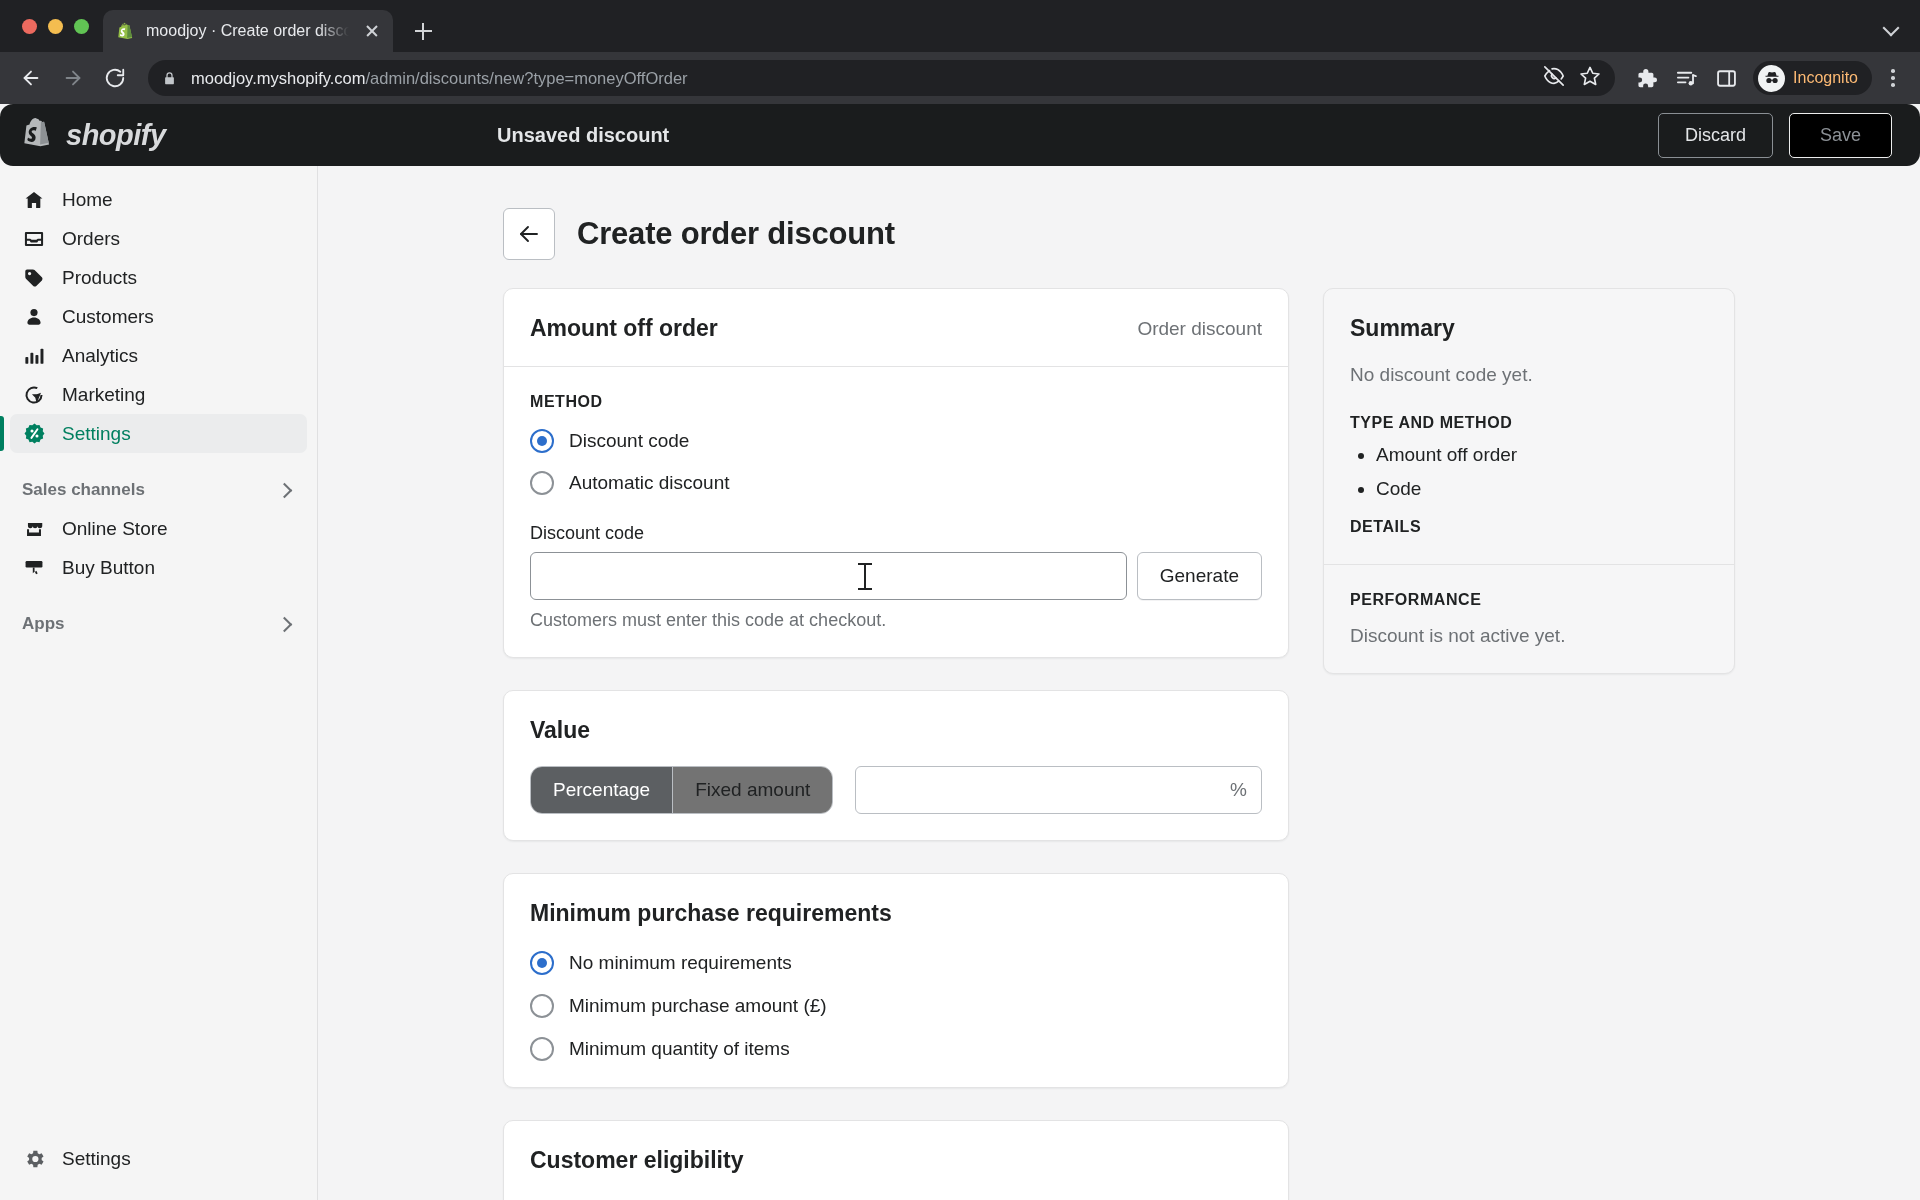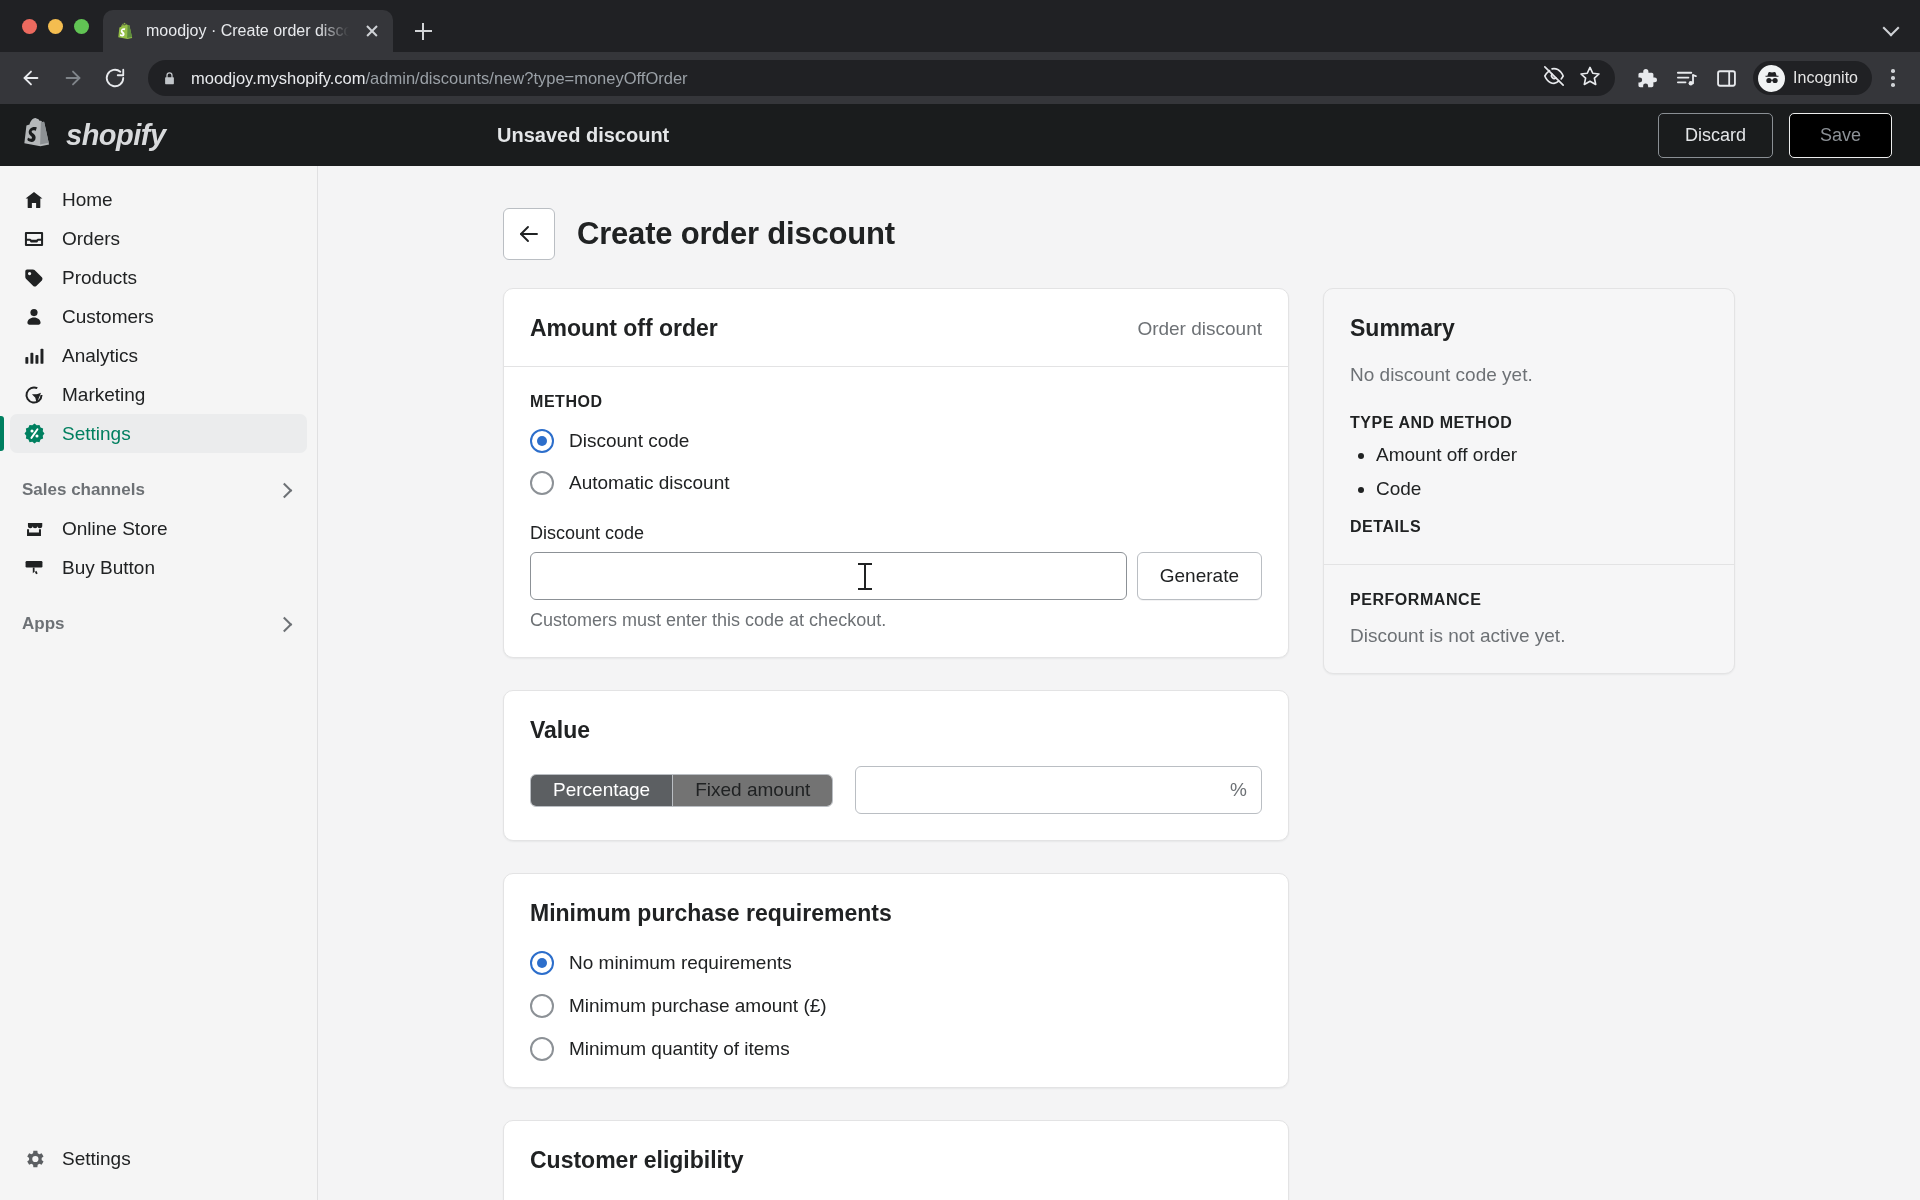--- a/index.html
+++ b/index.html
@@ -71,28 +71,28 @@
   .tb-right { display:flex; align-items:center; gap:6px; flex:0 0 auto; }
   .tb-ic { width:34px; height:34px; display:flex; align-items:center; justify-content:center; }
   .incognito-pill {
     display:flex; align-items:center; gap:8px; background:#202124; border-radius:17px;
     height:34px; padding:0 14px 0 5px; margin-left:4px;
   }
   .incog-avatar {
     width:27px; height:27px; border-radius:50%; background:#f1f3f4;
     display:flex; align-items:center; justify-content:center;
   }
-  .incog-label { color:#e5e5e5; font-size:16px; }
+  .incog-label { color:#fdba74; font-size:16px; }
   .kebab { width:30px; height:34px; display:flex; flex-direction:column; align-items:center; justify-content:center; gap:3.5px; }
   .kebab i { width:3.6px; height:3.6px; border-radius:50%; background:#cfd2d6; display:block; }
 
   
   .app { flex:1 1 auto; display:flex; flex-direction:column; background:#f4f4f5; min-height:0; }
 
-  .topbar { height:62px; flex:0 0 62px; background:#1a1c1d; display:flex; align-items:center; position:relative; }
+  .topbar { height:62px; flex:0 0 62px; background:#1a1c1d; display:flex; align-items:center; position:relative;border-radius:13px; }
   .logo-wrap { width:318px; flex:0 0 318px; display:flex; align-items:center; padding-left:22px; gap:10px; height:62px; }
   .logo-word { color:#d8dadc; font-size:29px; font-style:italic; font-weight:bold; letter-spacing:-0.5px; }
   .topbar-title { color:#e4e6e8; font-size:20px; font-weight:bold; margin-left:179px; }
   .topbar-actions { margin-left:auto; display:flex; align-items:center; gap:16px; padding-right:28px; }
   .btn-discard {
     background:#1a1c1d; color:#e4e6e8; border:1px solid #8a8f94; border-radius:5px;
     font-size:18px; padding:11px 26px; font-family:inherit; cursor:pointer;
   }
   .btn-save {
     background:#000000; color:#8c9196; border:1px solid #eceded; border-radius:5px;
@@ -175,21 +175,21 @@
   }
   .input .suffix { margin-left:auto; color:#6d7175; font-size:19px; }
   .help { font-size:18px; color:#6d7175; margin-top:10px; }
 
   .btn-plain {
     height:48px; border:1px solid #babec3; background:#fff; border-radius:6px;
     font-size:19px; color:#202223; padding:0 22px; font-family:inherit; cursor:pointer;
     box-shadow:0 1px 0 rgba(22,29,37,0.05);
   }
 
-  .seg { display:inline-flex; border:1px solid #babec3; border-radius:6px; overflow:hidden; height:33px; }
+  .seg { display:inline-flex; border:1px solid #babec3; border-radius:12px; overflow:hidden; height:48px; }
   .seg-btn {
     padding:0 22px; display:flex; align-items:center; font-size:19px; background:#737373; color:#202223;
     cursor:pointer; border-right:1px solid #babec3;
   }
   .seg-btn:last-child { border-right:none; }
   .seg-btn.active { background:#5c5f62; color:#fff; }
 
   
   .sumcard { background:#f6f6f7; border:1px solid #e3e3e4; border-radius:10px; box-shadow:0 1px 2px rgba(22,29,37,0.06); }
   .sumcard h2 { font-size:23px; font-weight:bold; color:#202223; }

